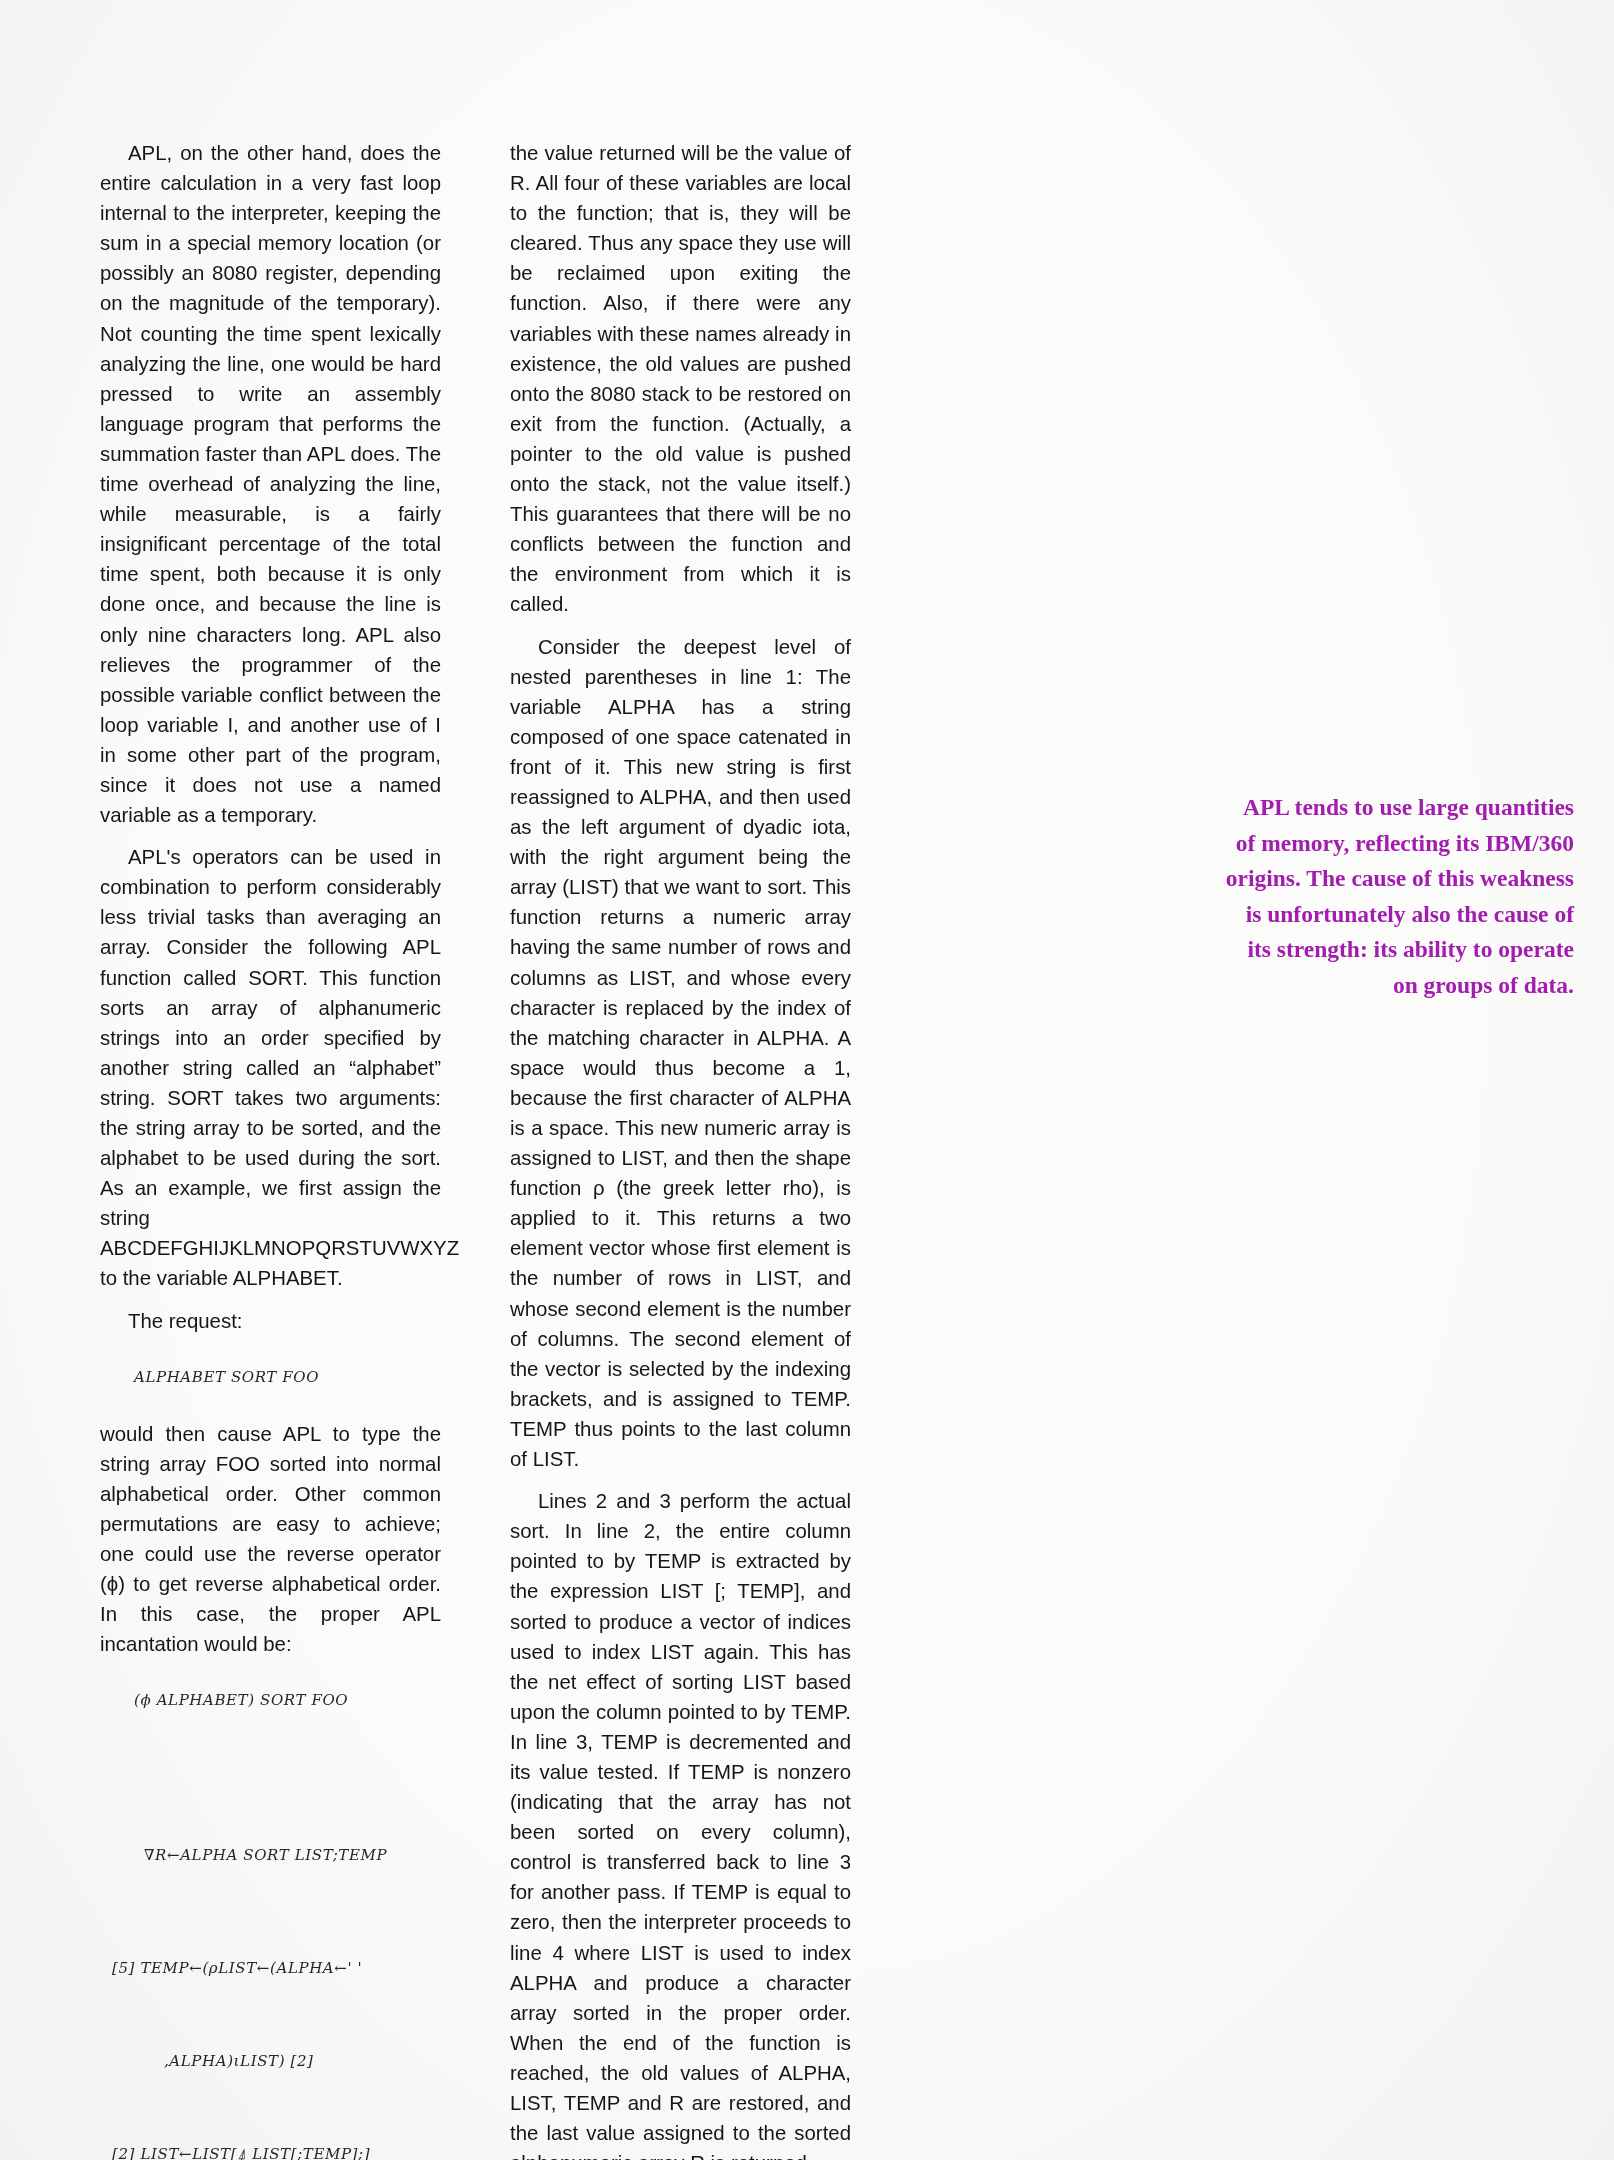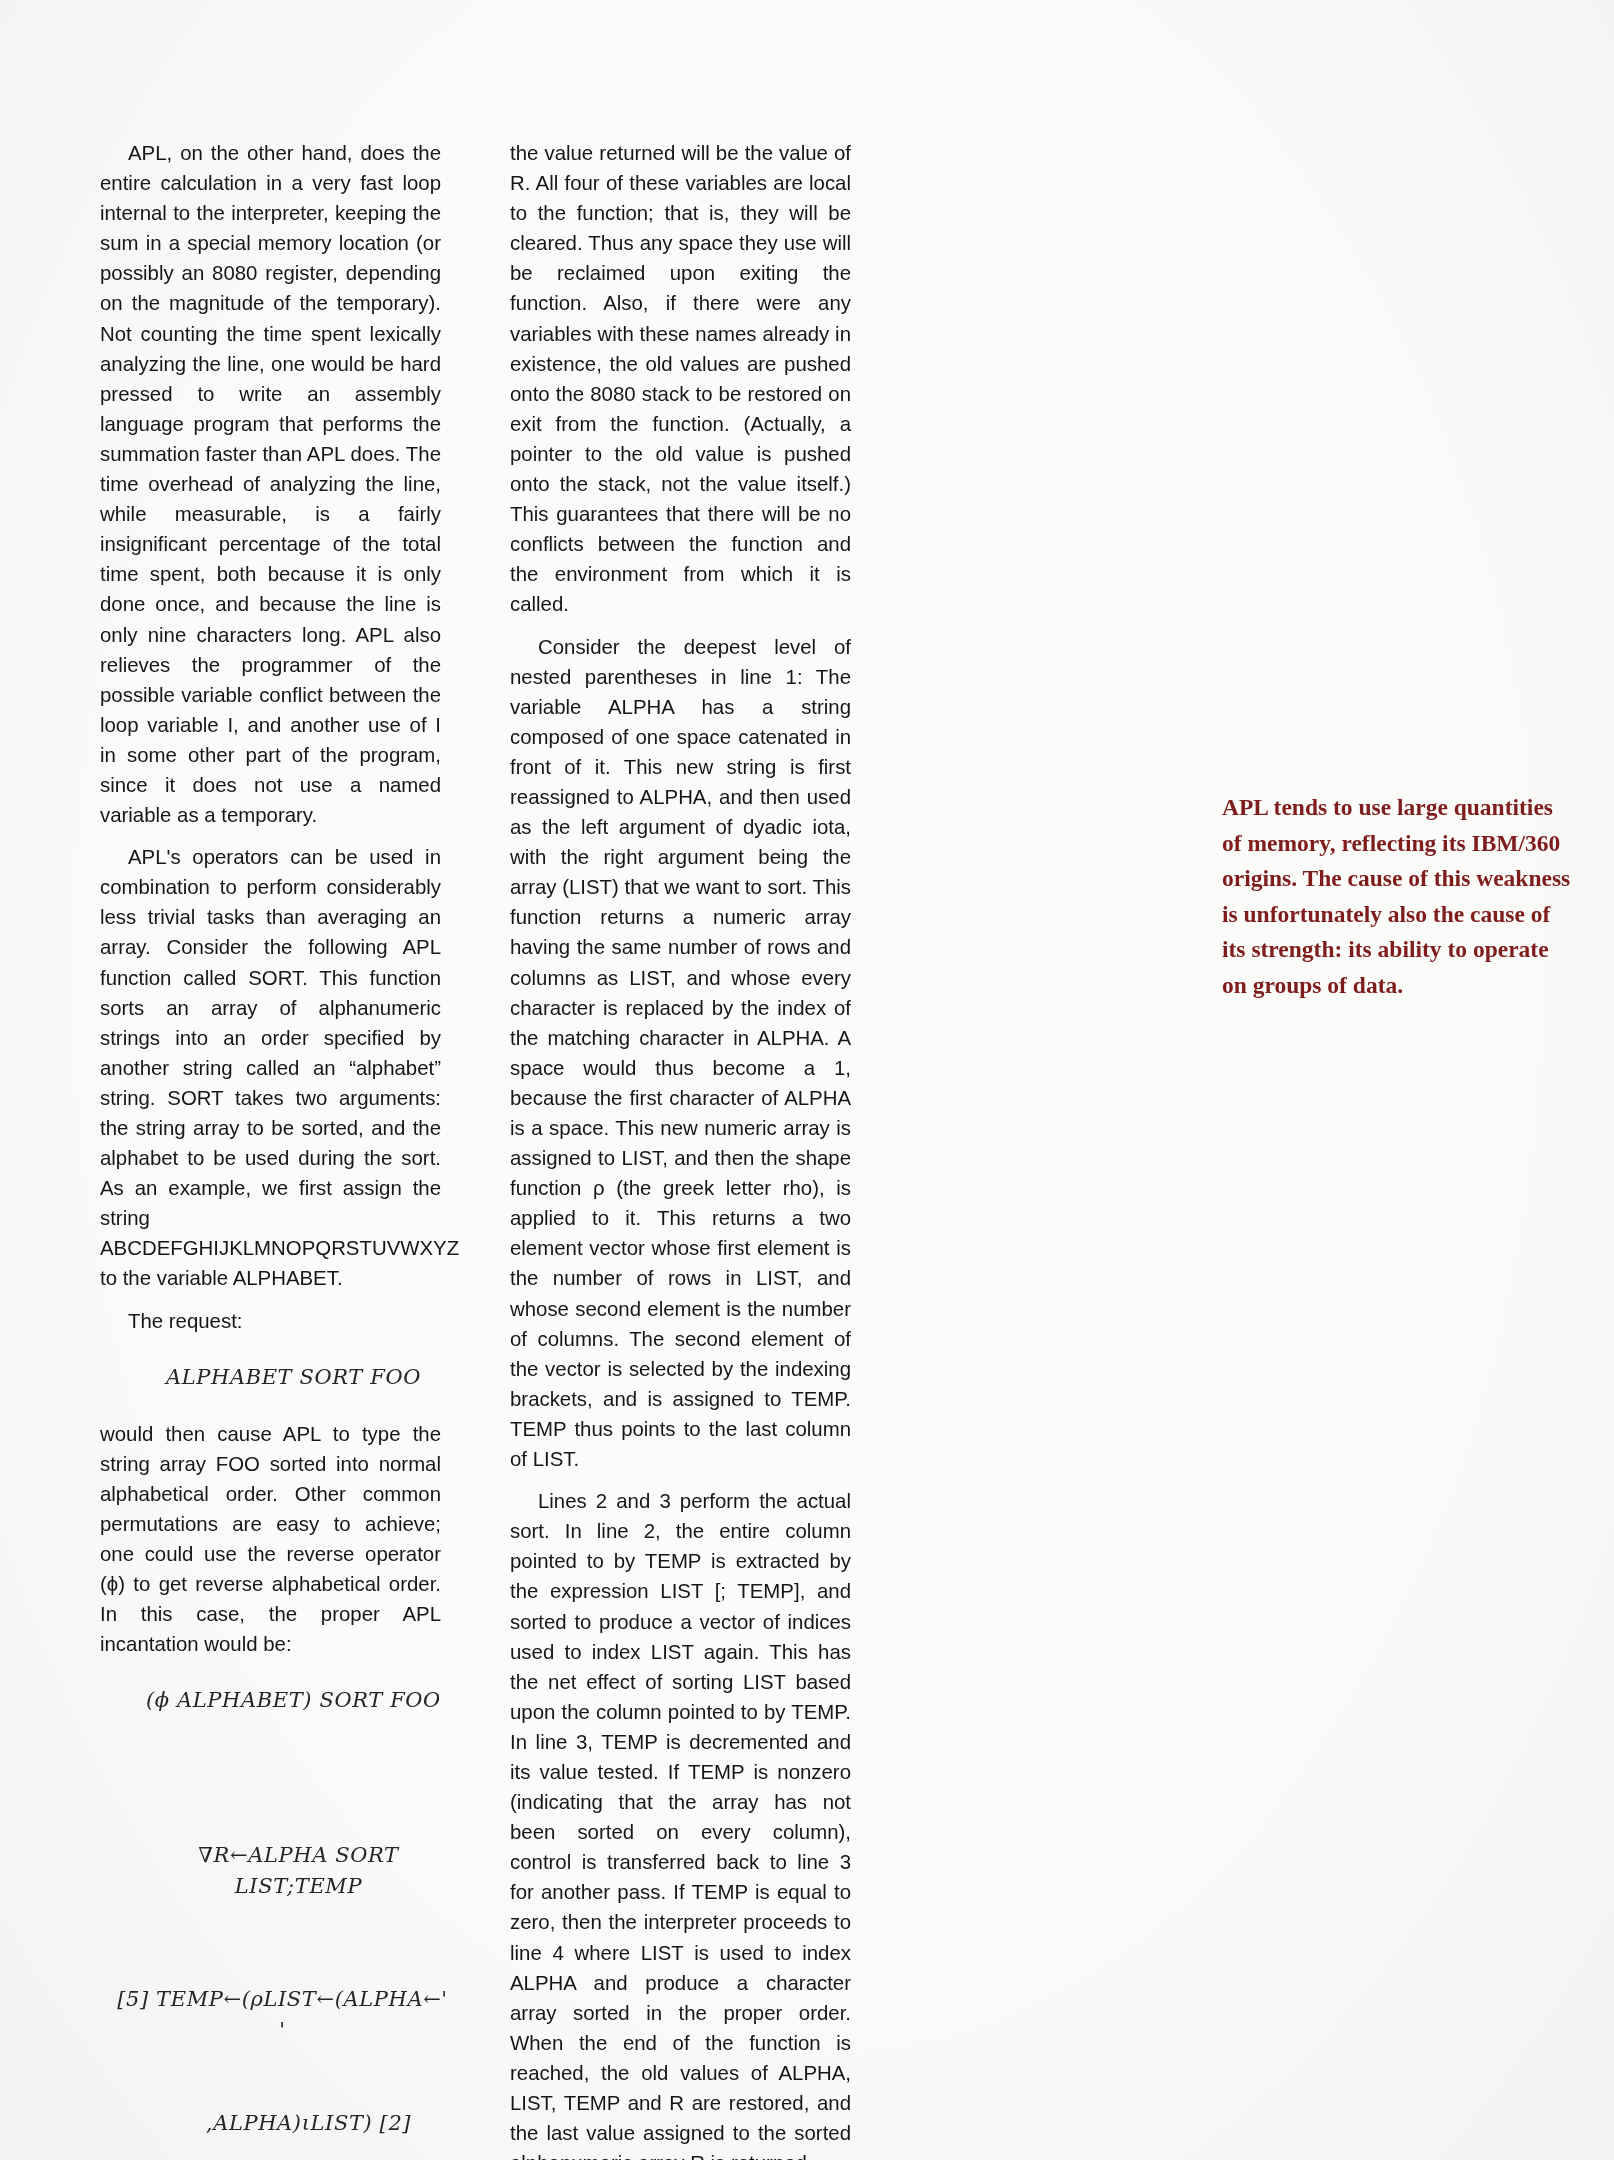--- a/index.html
+++ b/index.html
@@ -47,24 +47,24 @@
   .col p {
     margin: 12px;
     text-indent: 28px;
   }
   .col p.no-indent { text-indent: 0; }
 
   
   .code {
     font-family: "DejaVu Serif", "Liberation Serif", serif;
     font-style: italic;
-    font-size: 21px;
+    font-size: 15px;
     line-height: 31px;
     letter-spacing: 0.6px;
-    text-align: center;
+    text-align: left;
     text-indent: 0;
     color: #26262a;
     white-space: pre-wrap;
   }
   .code-center {
     margin: 26px 0 26px 0;
     padding-left: 46px;
   }
   .code-listing {
     margin: 26px 0 24px 0;
@@ -76,21 +76,22 @@
   
   .pullquote {
     position: absolute;
     left: 1222px;
     top: 790px;
     width: 352px;
     font-family: "Liberation Serif", "DejaVu Serif", serif;
     font-weight: bold;
     font-size: 23.5px;
     line-height: 35.5px;
-    color: #7f1d1d;
+    text-align: right;
+    color: #a21caf;
   }
 
   .folio {
     position: absolute;
     left: 0;
     right: 0;
     top: 2090px;
     text-align: center;
     font-family: "Liberation Sans", sans-serif;
     font-weight: bold;

